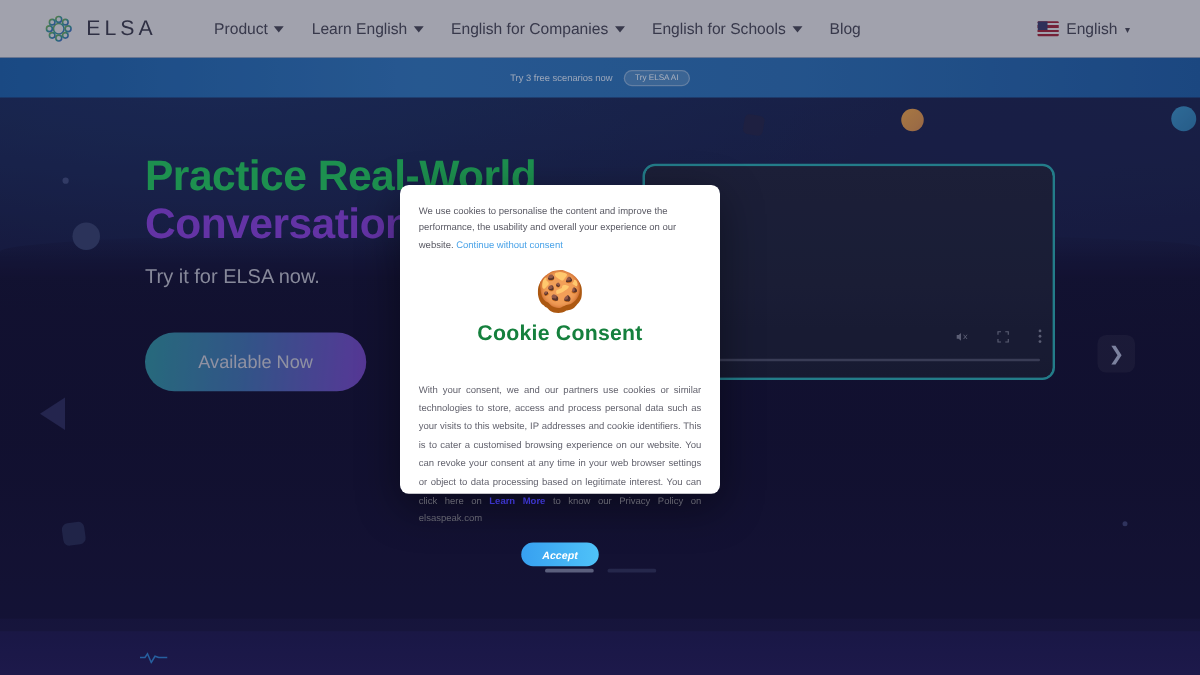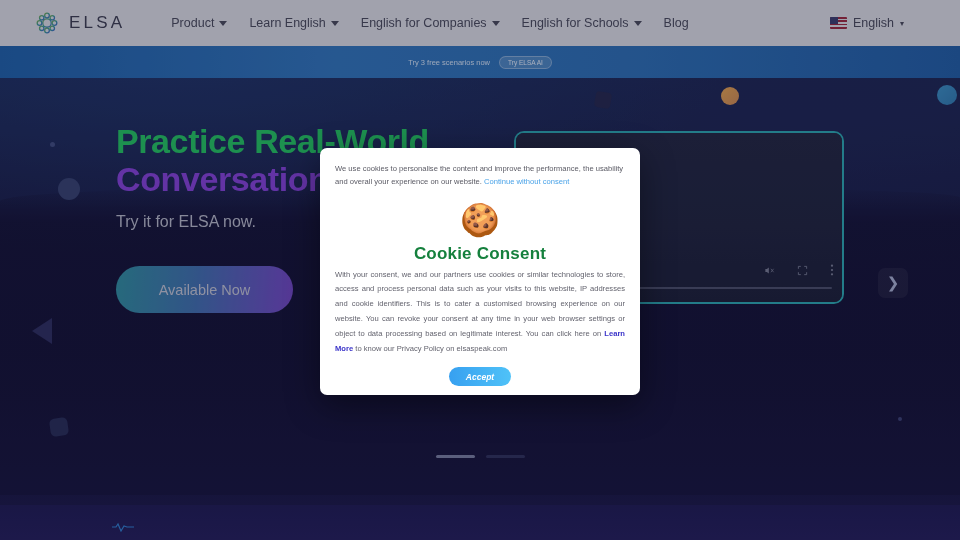--- a/index.html
+++ b/index.html
@@ -183,42 +183,42 @@
   .dash.active { background: #7a7f9f; }
 
   
   .dim-page {
     position: absolute; left: 0; top: 46px; width: 960px; height: 494px;
     background: rgba(20,22,48,0.30);
     z-index: 8;
   }
   .modal {
     position: absolute; left: 320px; top: 148px;
-    width: 320px; height: 247px;
+    width: 256px; height: 247px;
     background: #ffffff;
     border-radius: 7px;
     box-shadow: 0 10px 34px rgba(0,0,0,0.42);
     z-index: 10;
     padding: 14px 15px 0 15px;
   }
   .modal-notice {
     font-size: 7.6px; line-height: 1.75; color: #5a5a64; text-align: left;
   }
   .link-blue { color: #4aa3e8; cursor: pointer; }
   .cookie-emoji {
     margin: 11px auto 0 auto; width: 40px; height: 40px;
     display: flex; align-items: center; justify-content: center;
     font-size: 32px; line-height: 1;
   }
   .modal-title {
     text-align: center; font-size: 17px; font-weight: 700; color: #15803d;
     margin-top: 4px; letter-spacing: 0.2px;
   }
   .modal-body {
-    margin-top: 4px;
+    margin-top: 28px;
     font-size: 7.6px; line-height: 1.95; color: #63636e;
     text-align: justify;
   }
   .link-strong { color: #3b34c9; font-weight: 700; cursor: pointer; }
   .accept-btn {
     margin: 11px auto 0 auto;
     width: 62px; height: 19px; border-radius: 11px;
     background: linear-gradient(90deg, #37a0f0 0%, #4fc2f8 100%);
     color: #fff; font-size: 8.5px; font-weight: 700;
     display: flex; align-items: center; justify-content: center;

